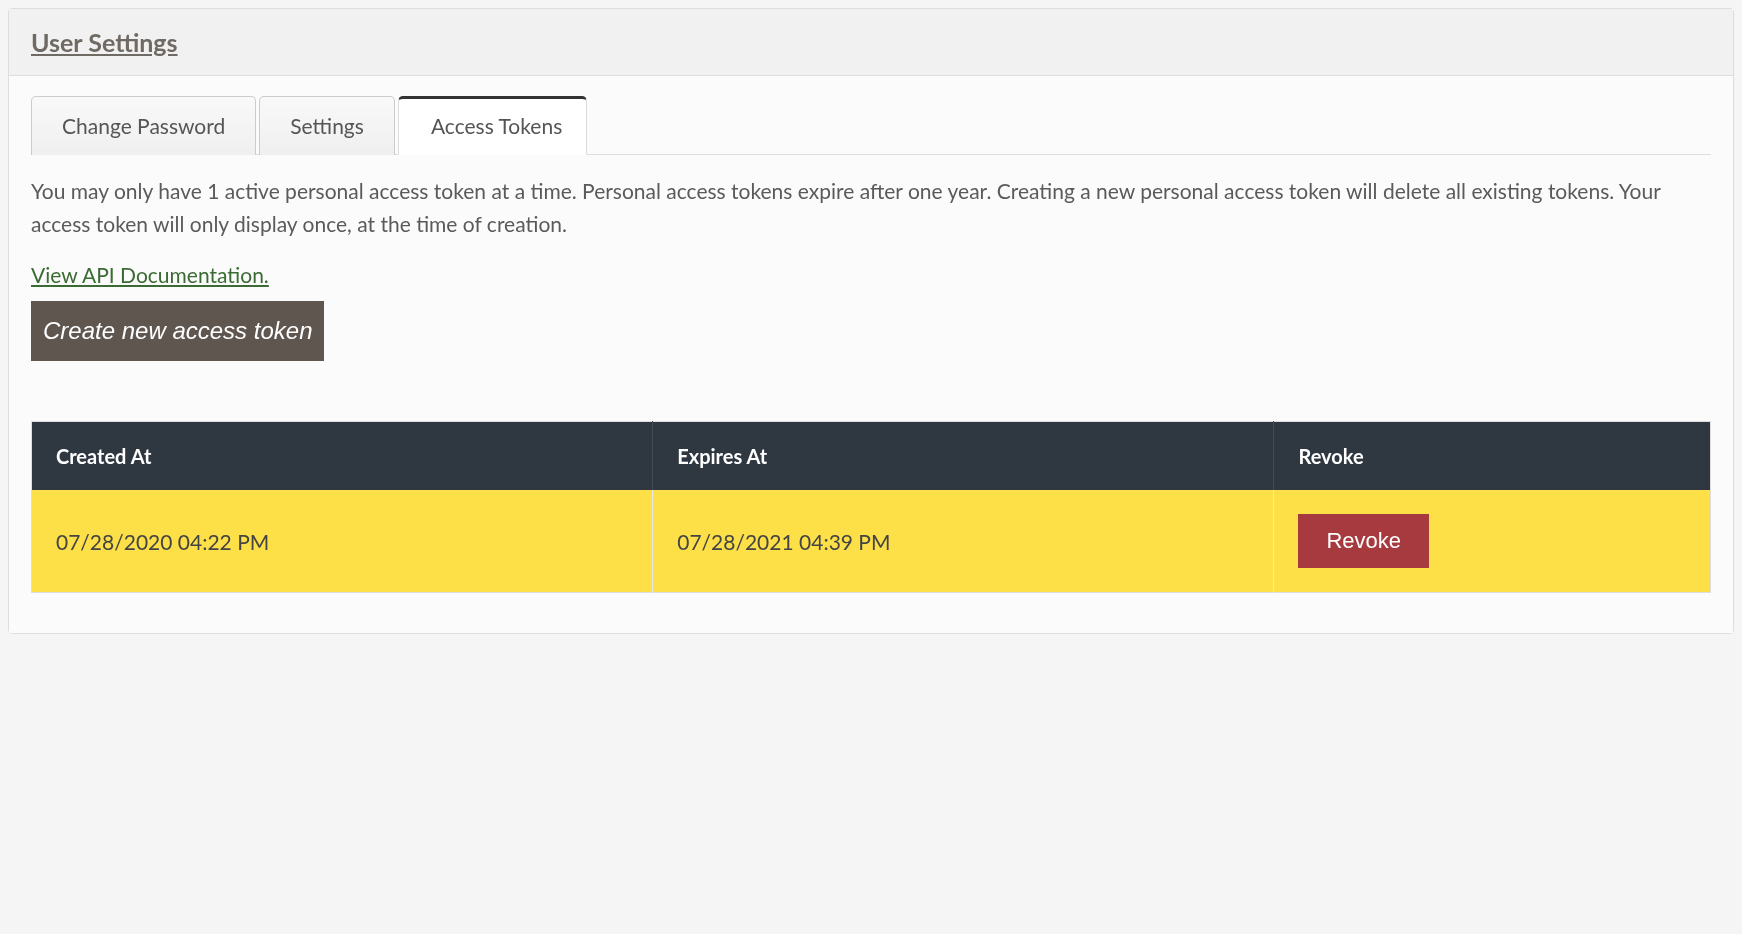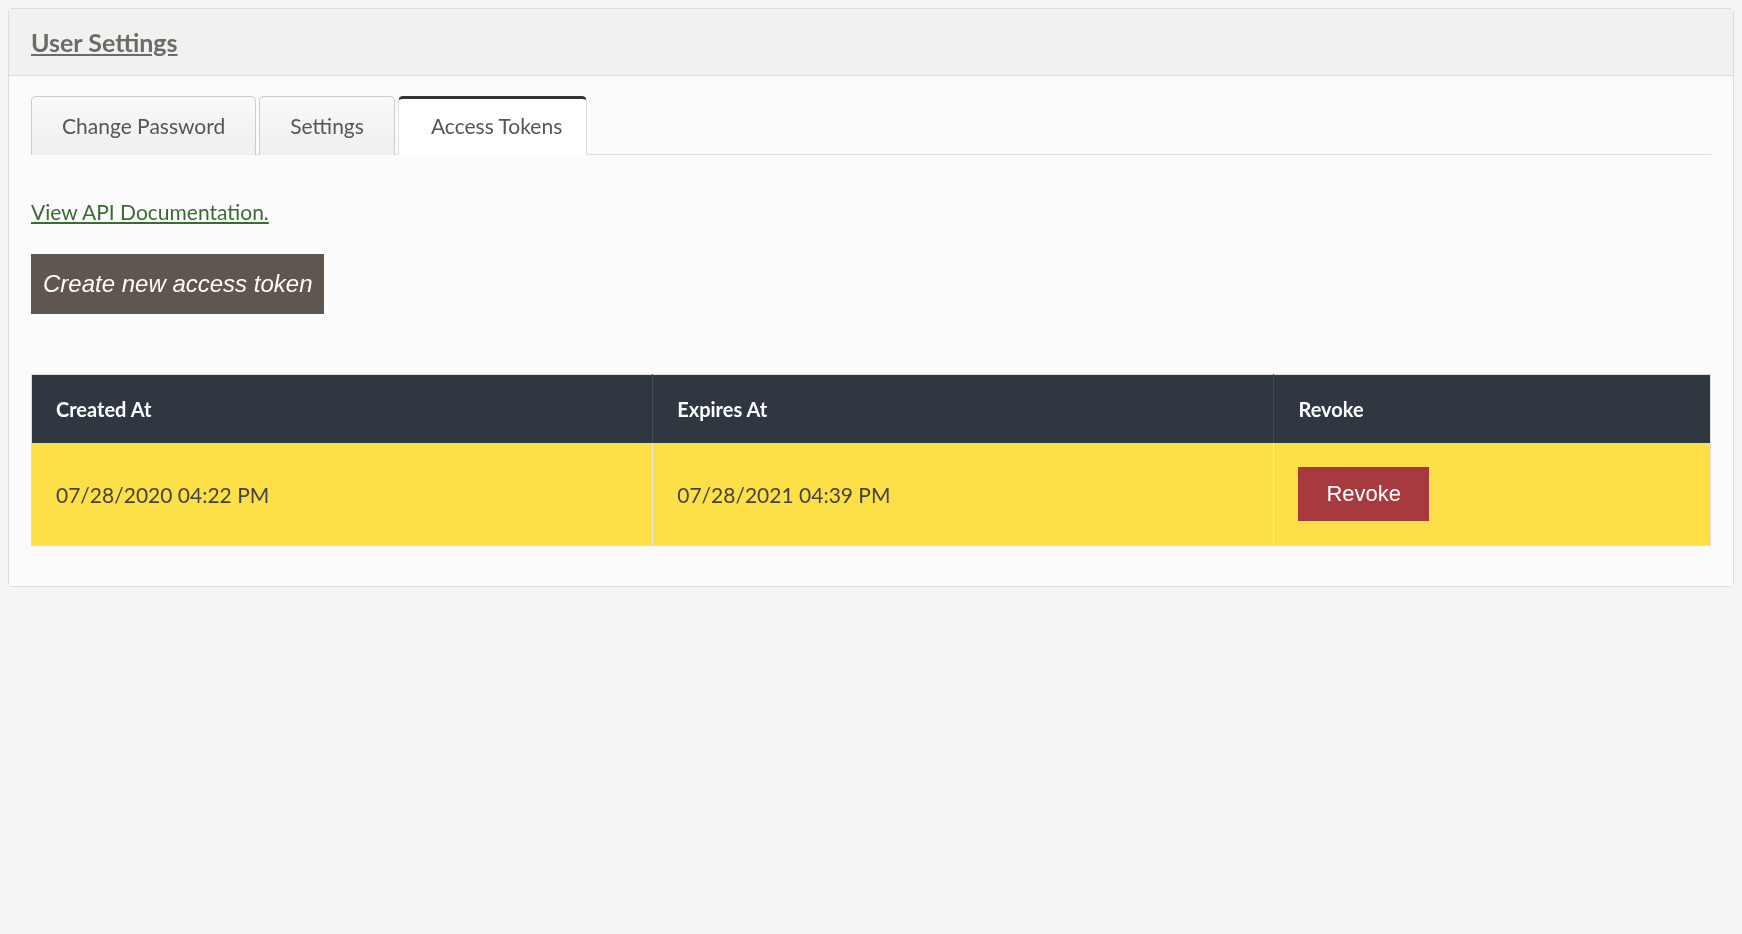--- a/index.html
+++ b/index.html
@@ -25,21 +25,21 @@
       color: #706a64;
       text-decoration: underline;
     }
     .panel-body {
       padding: 20px 22px 40px 22px;
       background: #fbfbfb;
     }
     .tabs {
       display: flex;
       border-bottom: 1px solid #ddd;
-      margin-bottom: 44px;
+      margin-bottom: 20px;
     }
     .tab {
       padding: 16px 30px;
       font-size: 21px;
       color: #555;
       background: linear-gradient(#f9f9f9, #efefef);
       border: 1px solid #ccc;
       border-bottom: none;
       cursor: pointer;
       border-radius: 5px 5px 0 0;
@@ -61,21 +61,21 @@
       font-size: 21px;
       color: #5a5a5a;
       line-height: 1.55;
       margin-bottom: 22px;
     }
     .api-link {
       font-size: 21px;
       color: #3a6b32;
       text-decoration: underline;
       display: inline-block;
-      margin-bottom: 30px;
+      margin-bottom: 14px;
     }
     .create-btn {
       display: inline-block;
       background: #5f564f;
       color: #fff;
       font-size: 24px;
       padding: 16px 12px;
       border: none;
       cursor: pointer;
       font-weight: 400;
@@ -127,20 +127,21 @@
     <div class="panel-title">User Settings</div>
   </div>
   <div class="panel-body">
 
     <div class="tabs">
       <div class="tab">Change Password</div>
       <div class="tab">Settings</div>
       <div class="tab active">Access Tokens</div>
     </div>
 
+    <p class="description">You may only have 1 active personal access token at a time. Personal access tokens expire after one year. Creating a new personal access token will delete all existing tokens. Your access token will only display once, at the time of creation.</p>
 
     <a href="#" class="api-link">View API Documentation.</a>
     <br>
     <button class="create-btn">Create new access token</button>
 
     <table class="token-table">
       <thead>
         <tr>
           <th class="col-created">Created At</th>
           <th class="col-expires">Expires At</th>

